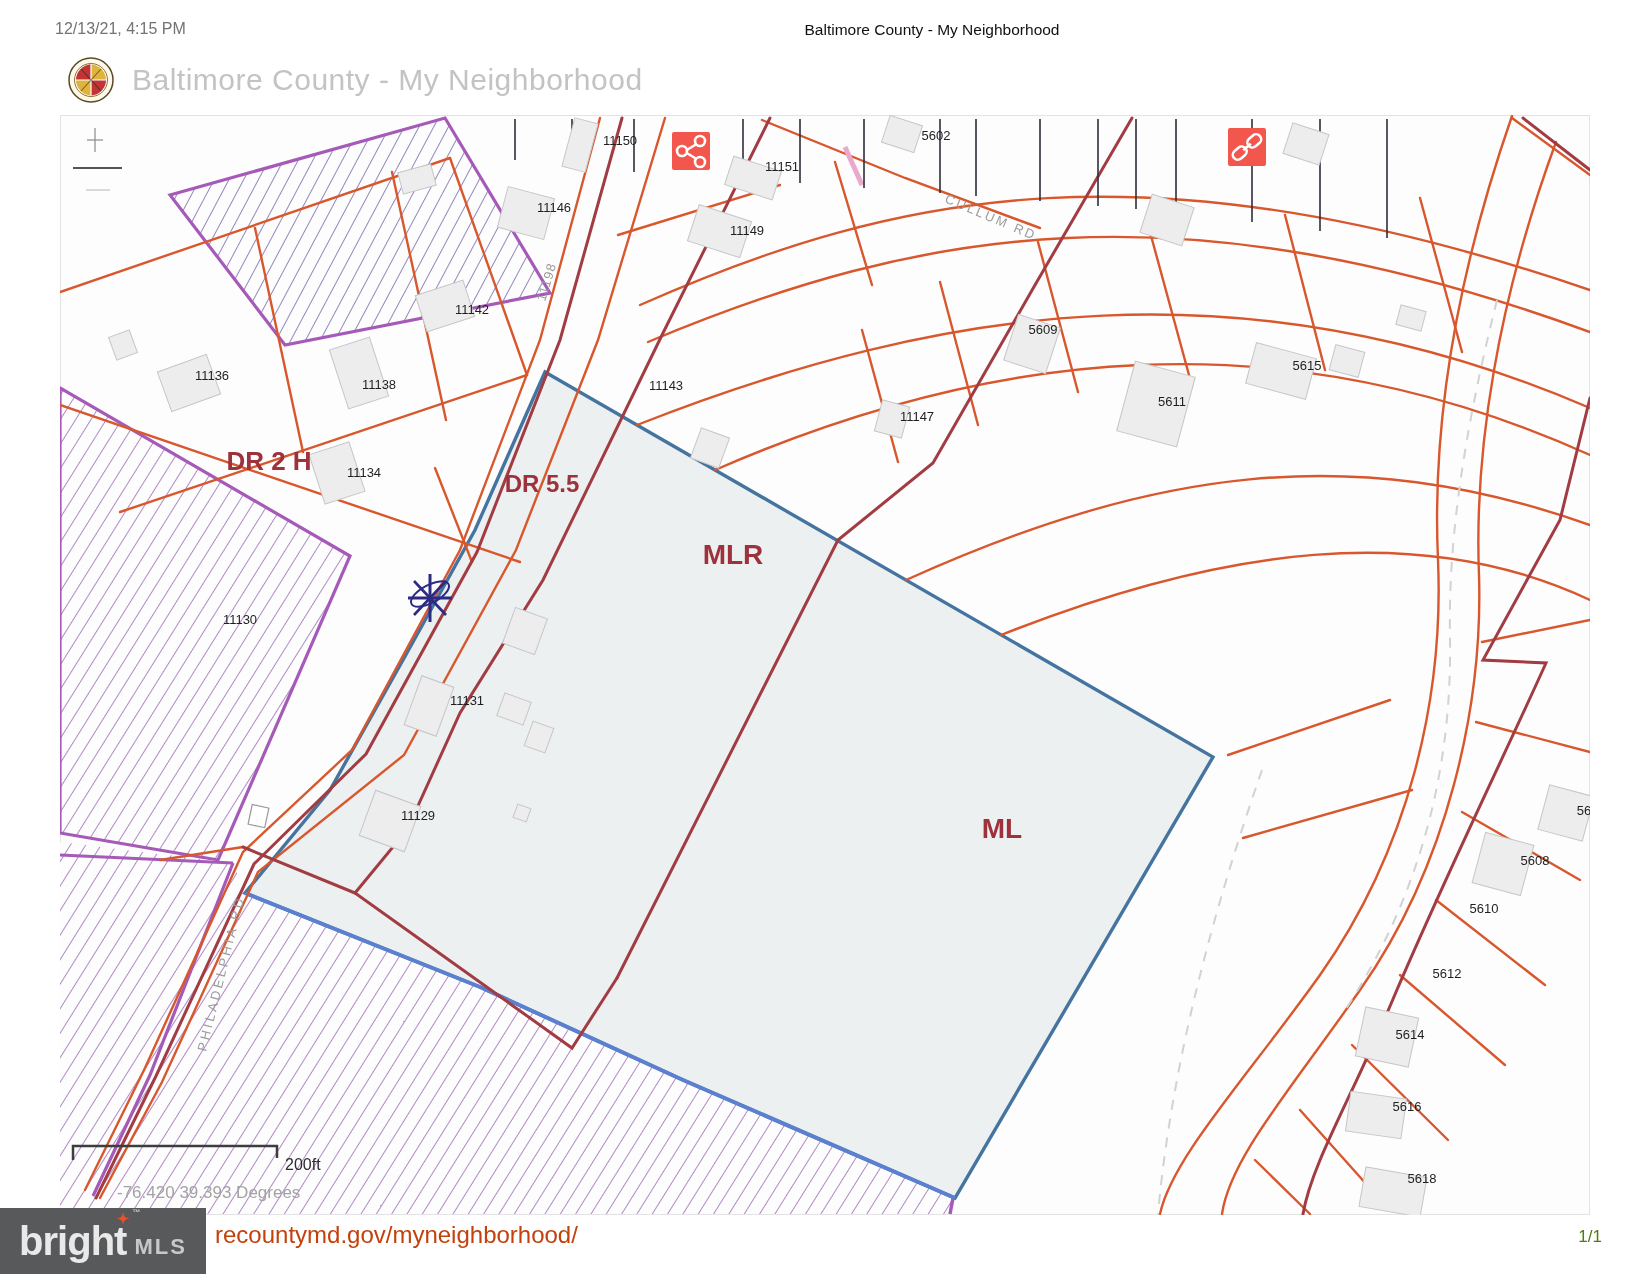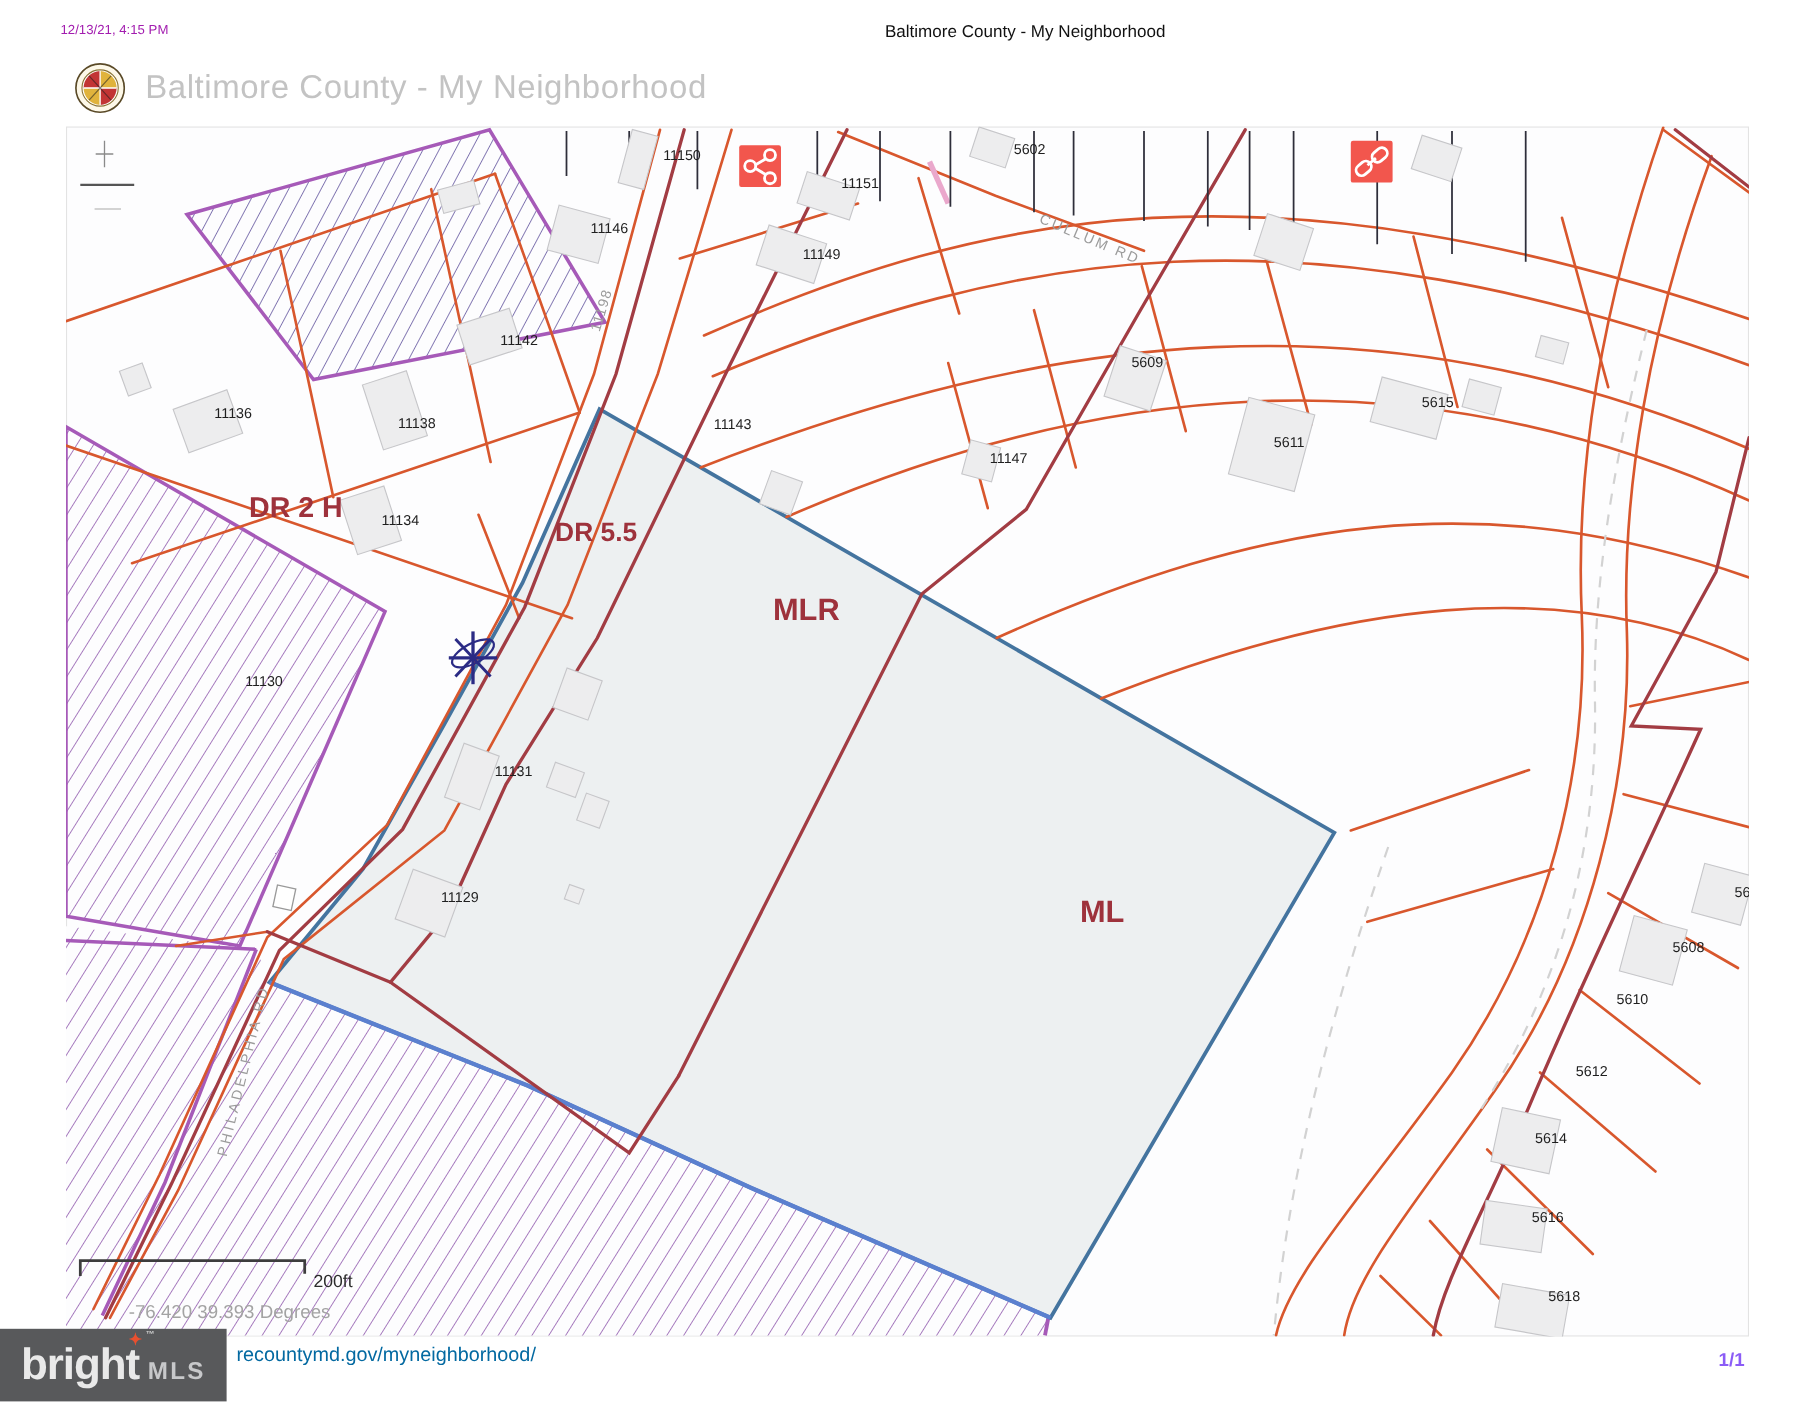--- a/index.html
+++ b/index.html
@@ -1,28 +1,28 @@
 <!DOCTYPE html>
 <html><head>
 <meta charset="utf-8">
 <style>
   html,body{margin:0;padding:0;background:#ffffff;}
   .page{position:relative;width:1650px;height:1275px;background:#ffffff;overflow:hidden;
         font-family:"Liberation Sans", sans-serif;color:#1c1c1c;}
-  .ts{position:absolute;left:55px;top:20px;font-size:12px;color:#a21caf;}
+  .ts{position:absolute;left:55px;top:20px;font-size:16px;color:#737373;}
   .doc-title{position:absolute;left:792px;top:21px;width:280px;text-align:center;font-size:15.5px;color:#111;}
   .banner{position:absolute;left:68px;top:56px;display:flex;align-items:center;gap:18px;}
   .banner-title{font-size:30px;color:#c3c3c3;letter-spacing:.5px;}
   .mapwrap{position:absolute;left:60px;top:115px;width:1530px;height:1100px;}
   svg{display:block;}
   .plabel{font-size:13px;fill:#1f1f1f;}
   .zlabel{font-weight:bold;fill:#9e323c;}
   .rlabel{fill:#9b9b9b;letter-spacing:2.5px;font-size:13px;}
-  .footer-url{position:absolute;left:215px;top:1221px;font-size:18px;color:#0369a1;}
-  .pageno{position:absolute;right:64px;top:1227px;font-size:17px;color:#8b5cf6;font-weight:bold;}
+  .footer-url{position:absolute;left:215px;top:1221px;font-size:24px;color:#c2410c;}
+  .pageno{position:absolute;right:48px;top:1227px;font-size:17px;color:#4d7c0f;}
   .bright{position:absolute;left:0;top:1208px;width:206px;height:66px;background:#58595b;
           display:flex;align-items:center;justify-content:center;}
   .bright .b1{color:#e9e9e9;font-size:40px;font-weight:bold;letter-spacing:-1px;position:relative;line-height:1;}
   .bright .star{position:absolute;right:-2px;top:-10px;color:#e8502f;font-size:15px;}
   .bright .tm{position:absolute;right:-13px;top:-12px;color:#cfcfcf;font-size:8px;}
   .bright .b2{color:#c7c8ca;font-size:22px;letter-spacing:2px;margin-left:8px;margin-top:12px;font-weight:bold;}
 </style>
 </head>
 <body>
 

